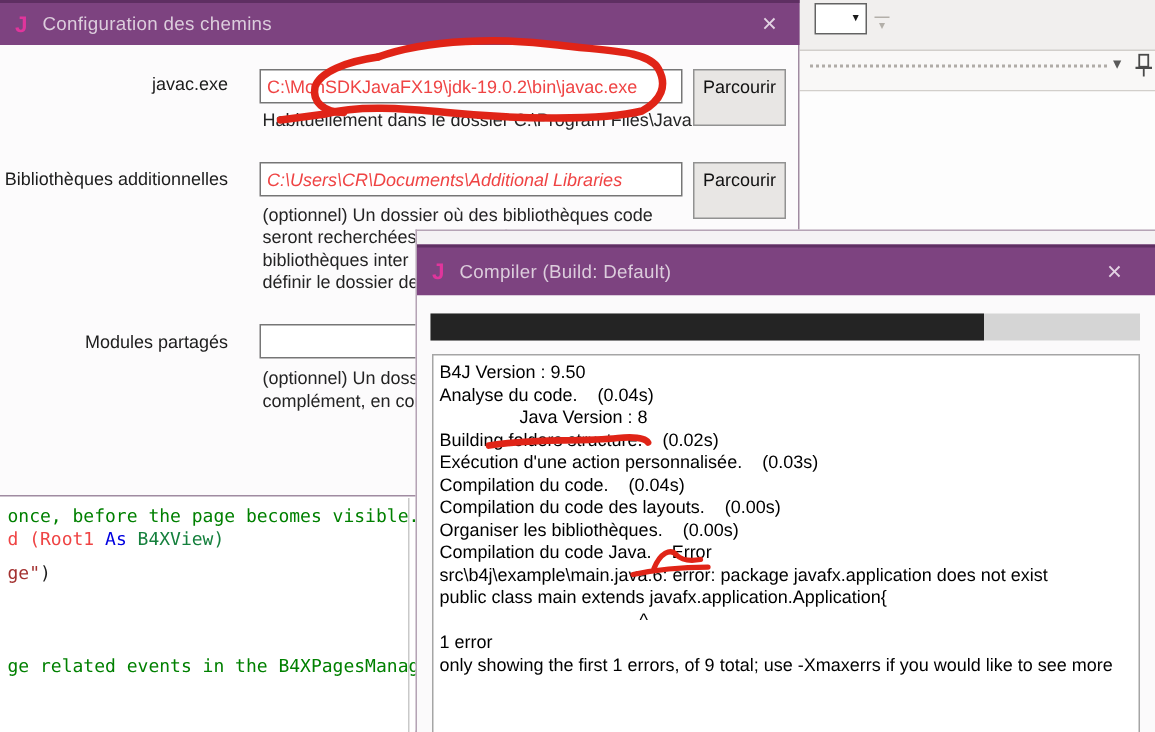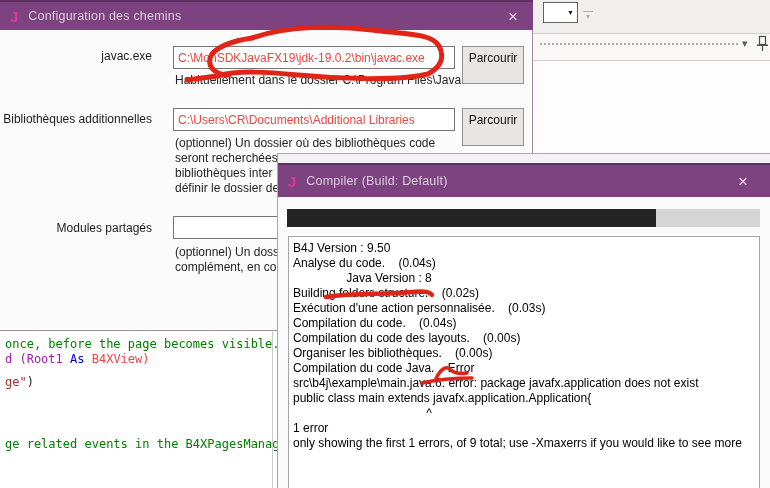--- a/index.html
+++ b/index.html
@@ -82,38 +82,38 @@
       <rect x="3.5" y="1.5" width="6" height="8" fill="none" stroke="#4a4a4a" stroke-width="1.2"></rect>
       <line x1="1" y1="10.2" x2="12" y2="10.2" stroke="#4a4a4a" stroke-width="1.5"></line>
       <line x1="6.5" y1="10.2" x2="6.5" y2="16" stroke="#4a4a4a" stroke-width="1.2"></line>
     </svg>
   </div>
   <div class="abs ide-panel"></div>
 
   <div class="abs editor"></div>
   <div class="abs editor-vline"></div>
   <div class="code-line" style="top:337px"><span style="color: rgb(0, 128, 0);">once, before the page becomes visible.</span></div>
-  <div class="code-line" style="top:352px"><span style="color: #a21caf;">d (Root1 </span><span style="color: rgb(0, 0, 224);">As</span><span style="color: #ef4444;"> B4XView)</span></div>
+  <div class="code-line" style="top:352px"><span style="color: #ef4444;">d (Root1 </span><span style="color: rgb(0, 0, 224);">As</span><span style="color: #15803d;"> B4XView)</span></div>
   <div class="code-line" style="top:375px"><span style="color: rgb(163, 49, 48);">ge"</span><span style="color: rgb(31, 31, 31);">)</span></div>
   <div class="code-line" style="top:437px"><span style="color: rgb(0, 128, 0);">ge related events in the B4XPagesManage</span></div>
 
   <div class="abs cfg"></div>
   <div class="abs titlebar cfg-title">
     <span class="tb-logo">J</span>
     <span class="tb-text">Configuration des chemins</span>
     <span class="tb-close cfg-close">×</span>
   </div>
 
   <div class="lbl" style="top:49px">javac.exe</div>
   <input class="inp" style="top: 46px;" value="C:\MonSDKJavaFX19\jdk-19.0.2\bin\javac.exe">
   <div class="btn" style="top:46px">Parcourir</div>
   <div class="help" style="top:73px">Habituellement dans le dossier C:\Program Files\Java</div>
 
   <div class="lbl" style="top:112px">Bibliothèques additionnelles</div>
-  <input class="inp" style="top: 108px;" value="C:\Users\CR\Documents\Additional Libraries">
+  <input class="inp" style="top: 108px; font-style: italic;" value="C:\Users\CR\Documents\Additional Libraries">
   <div class="btn" style="top:108px">Parcourir</div>
   <div class="help" style="top:136px">(optionnel) Un dossier où des bibliothèques code</div>
   <div class="help" style="top:151px">seront recherchées, en complément du dossier des</div>
   <div class="help" style="top:166px">bibliothèques inter</div>
   <div class="help" style="top:181px">définir le dossier de</div>
 
   <div class="lbl" style="top:221px">Modules partagés</div>
   <input class="inp" style="top: 216px;" value="">
   <div class="help" style="top:245px">(optionnel) Un doss</div>
   <div class="help" style="top:260px">complément, en com</div>

